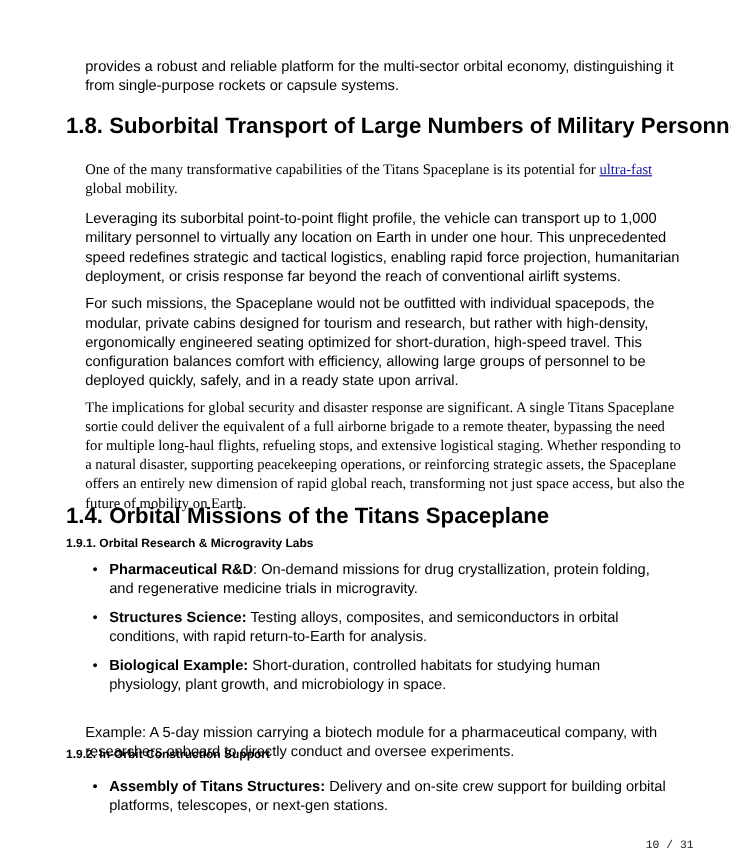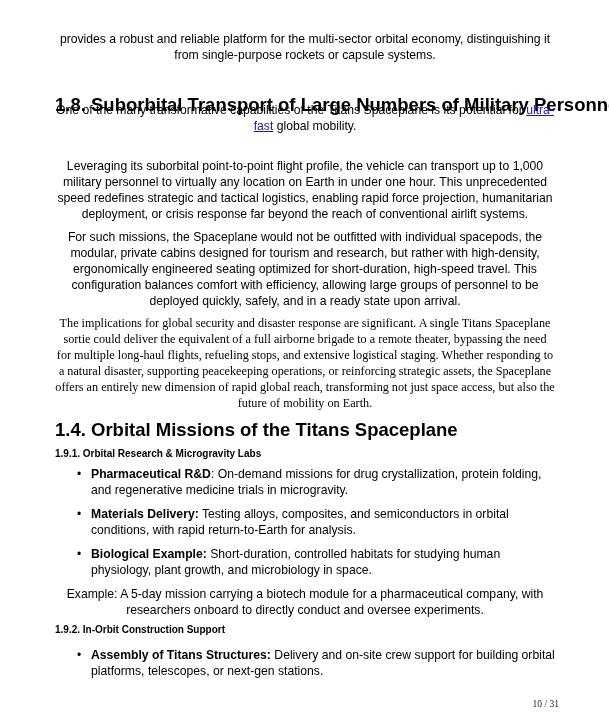--- a/index.html
+++ b/index.html
@@ -1,55 +1,55 @@
 <!DOCTYPE html>
 <html><head>
 <meta charset="utf-8">
 <style>
   html, body { margin: 0; padding: 0; background: #ffffff; }
   body { width: 609px; height: 712px; position: relative; overflow: hidden; color: #000; }
   .page { position: absolute; left: 55px; top: 0; width: 500px; font-family: "Liberation Sans", sans-serif; }
-  p { margin: 0; font-size: 12.2px; line-height: 16px; text-align: center; }
+  p { margin: 16px; font-size: 12.2px; line-height: 16px; }
   .serif { font-family: Liberation Serif, serif; font-size: 12.2px; line-height: 16px; }
   h2 { margin: 0; font-size: 18.5px; font-weight: bold; line-height: 22px; }
   h3 { margin: 0; font-size: 10px; font-weight: bold; line-height: 19px; }
   a.link { color: #1a1aa6; text-decoration: underline; }
   ul { margin: 0; padding-left: 36px; list-style: none; }
   ul li { position: relative; font-size: 12.2px; line-height: 16px; }
   ul li .bullet { position: absolute; left: -14px; top: 0; }
-  .page-num { position: absolute; right: 50px; top: 699px; font-family: Liberation Serif, serif; font-size: 9.5px; color: #222; }
+  .page-num { position: absolute; right: 31px; top: 699px; font-family: Liberation Mono, monospace; font-size: 9.5px; color: #222; }
 </style>
 </head>
 <body>
 
 <div class="page">
   <p style="position:absolute; top:31px; width:500px;">provides a robust and reliable platform for the multi-sector orbital economy, distinguishing it from single-purpose rockets or capsule systems.</p>
 
   <h2 style="position:absolute; top:94px; width:520px; white-space:nowrap;">1.8. Suborbital Transport of Large Numbers of Military Personnel</h2>
 
-  <p style="position:absolute; top:102px; width:500px;">
+  <p style="position:absolute; top:117px; width:500px;font-family:Liberation Serif, serif;">
     <span>One of the many transformative capabilities of the Titans Spaceplane is its potential for </span><a class="link">ultra-fast</a><span> global mobility.</span>
   </p>
 
   <p style="position:absolute; top:158px; width:500px;">Leveraging its suborbital point-to-point flight profile, the vehicle can transport up to 1,000 military personnel to virtually any location on Earth in under one hour. This unprecedented speed redefines strategic and tactical logistics, enabling rapid force projection, humanitarian deployment, or crisis response far beyond the reach of conventional airlift systems.</p>
 
   <p style="position:absolute; top:229px; width:500px;">For such missions, the Spaceplane would not be outfitted with individual spacepods, the modular, private cabins designed for tourism and research, but rather with high-density, ergonomically engineered seating optimized for short-duration, high-speed travel. This configuration balances comfort with efficiency, allowing large groups of personnel to be deployed quickly, safely, and in a ready state upon arrival.</p>
 
   <p class="serif" style="position:absolute; top:315px; width:500px;">The implications for global security and disaster response are significant. A single Titans Spaceplane sortie could deliver the equivalent of a full airborne brigade to a remote theater, bypassing the need for multiple long-haul flights, refueling stops, and extensive logistical staging. Whether responding to a natural disaster, supporting peacekeeping operations, or reinforcing strategic assets, the Spaceplane offers an entirely new dimension of rapid global reach, transforming not just space access, but also the future of mobility on Earth.</p>
 
   <h2 style="position:absolute; top:419px; width:500px;">1.4. Orbital Missions of the Titans Spaceplane</h2>
 
   <h3 style="position:absolute; top:444px; width:500px;">1.9.1. Orbital Research &amp; Microgravity Labs</h3>
 
   <ul style="position:absolute; top:466px; width:464px;">
     <li style="margin-bottom:8px;">
       <span class="bullet">•</span><b>Pharmaceutical R&amp;D</b><span>:</span><span> On-demand missions for drug crystallization, protein folding, and regenerative medicine trials in microgravity.</span>
     </li>
     <li style="margin-bottom:8px;">
-      <span class="bullet">•</span><b>Materials Delivery:</b><span> Testing alloys, composites, and semiconductors in orbital conditions, with rapid return-to-Earth for analysis.</span>
+      <span class="bullet">•</span><b>Structures Science:</b><span> Testing alloys, composites, and semiconductors in orbital conditions, with rapid return-to-Earth for analysis.</span>
     </li>
     <li>
       <span class="bullet">•</span><b>Biological Example:</b><span> Short-duration, controlled habitats for studying human physiology, plant growth, and microbiology in space.</span>
     </li>
   </ul>
 
   <p style="position:absolute; top:586px; width:500px;">Example: A 5-day mission carrying a biotech module for a pharmaceutical company, with researchers onboard to directly conduct and oversee experiments.</p>
 
   <h3 style="position:absolute; top:620px; width:500px;">1.9.2. In-Orbit Construction Support</h3>
 

